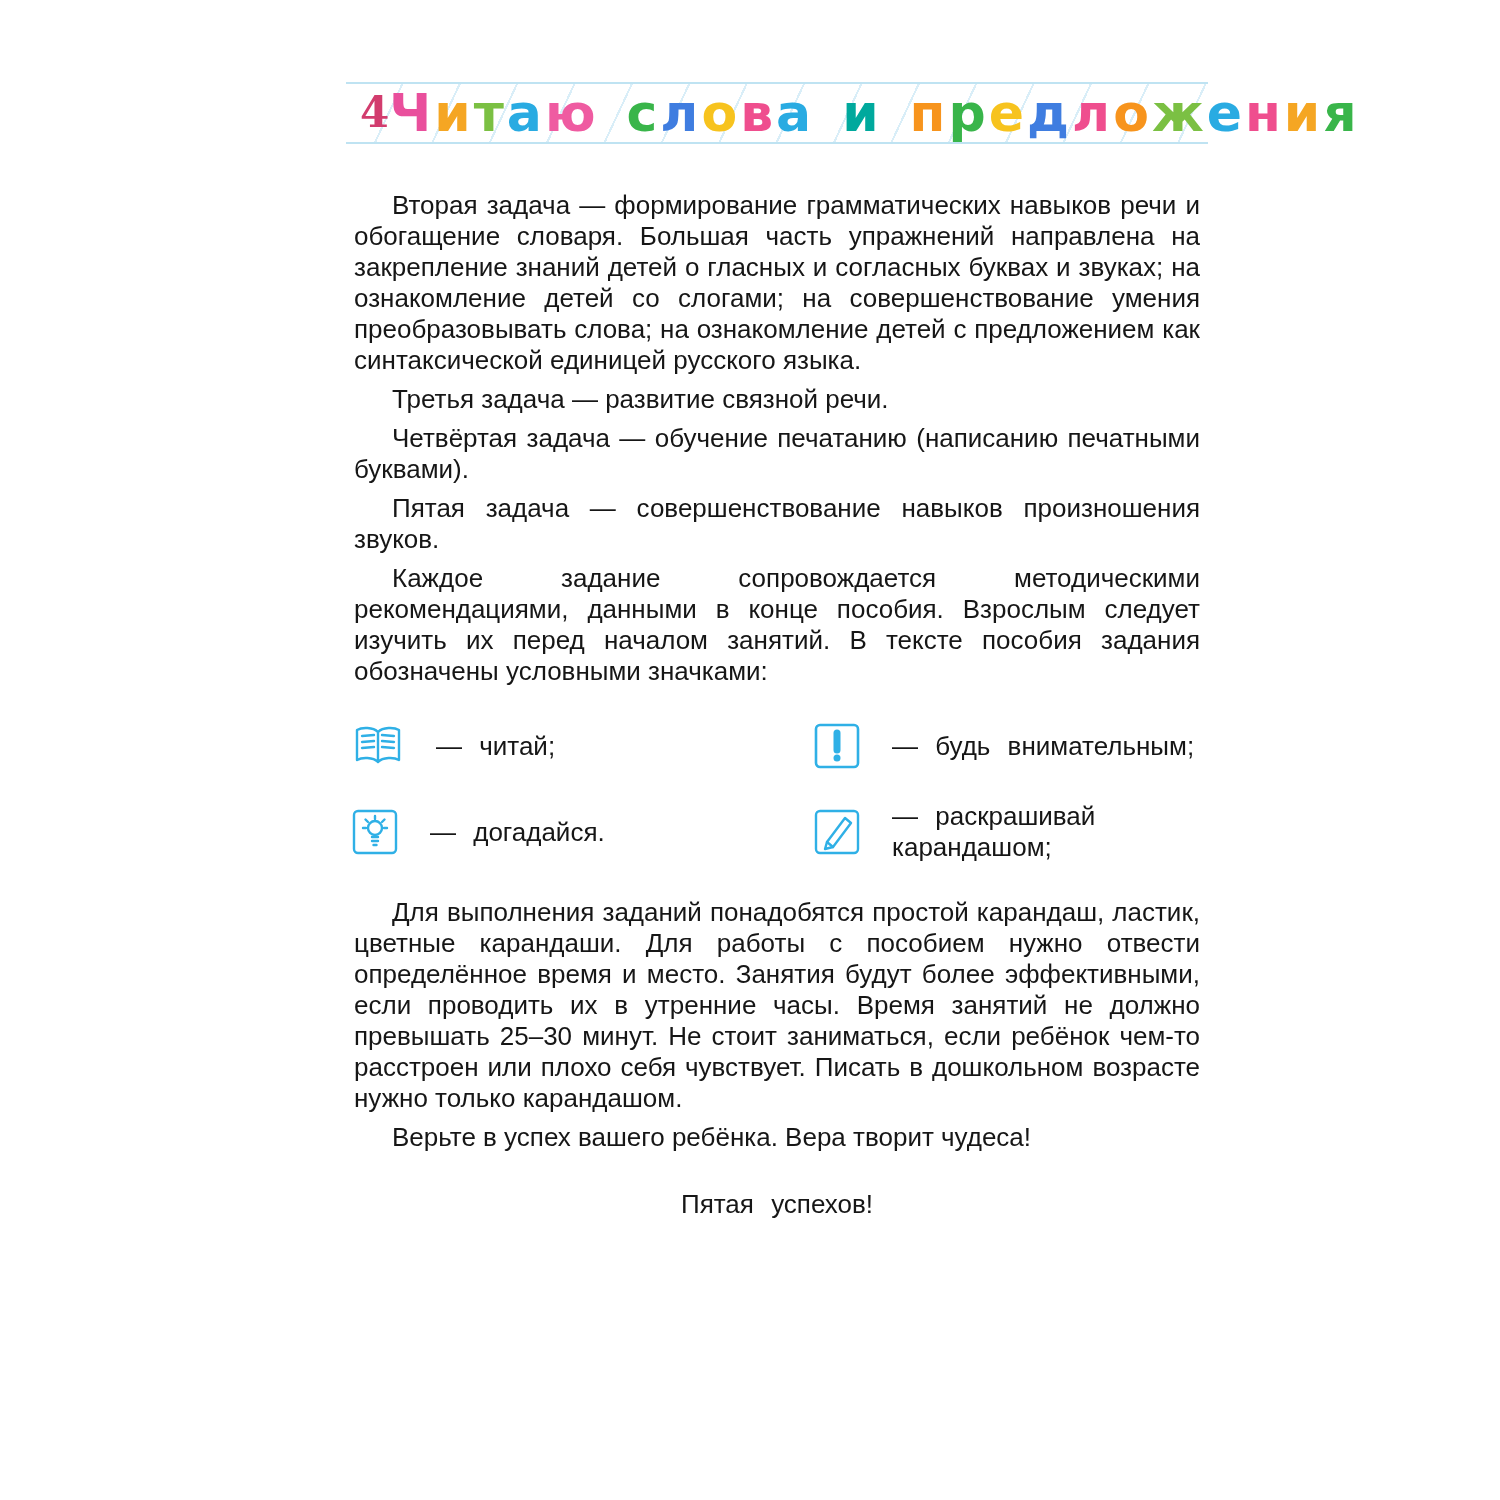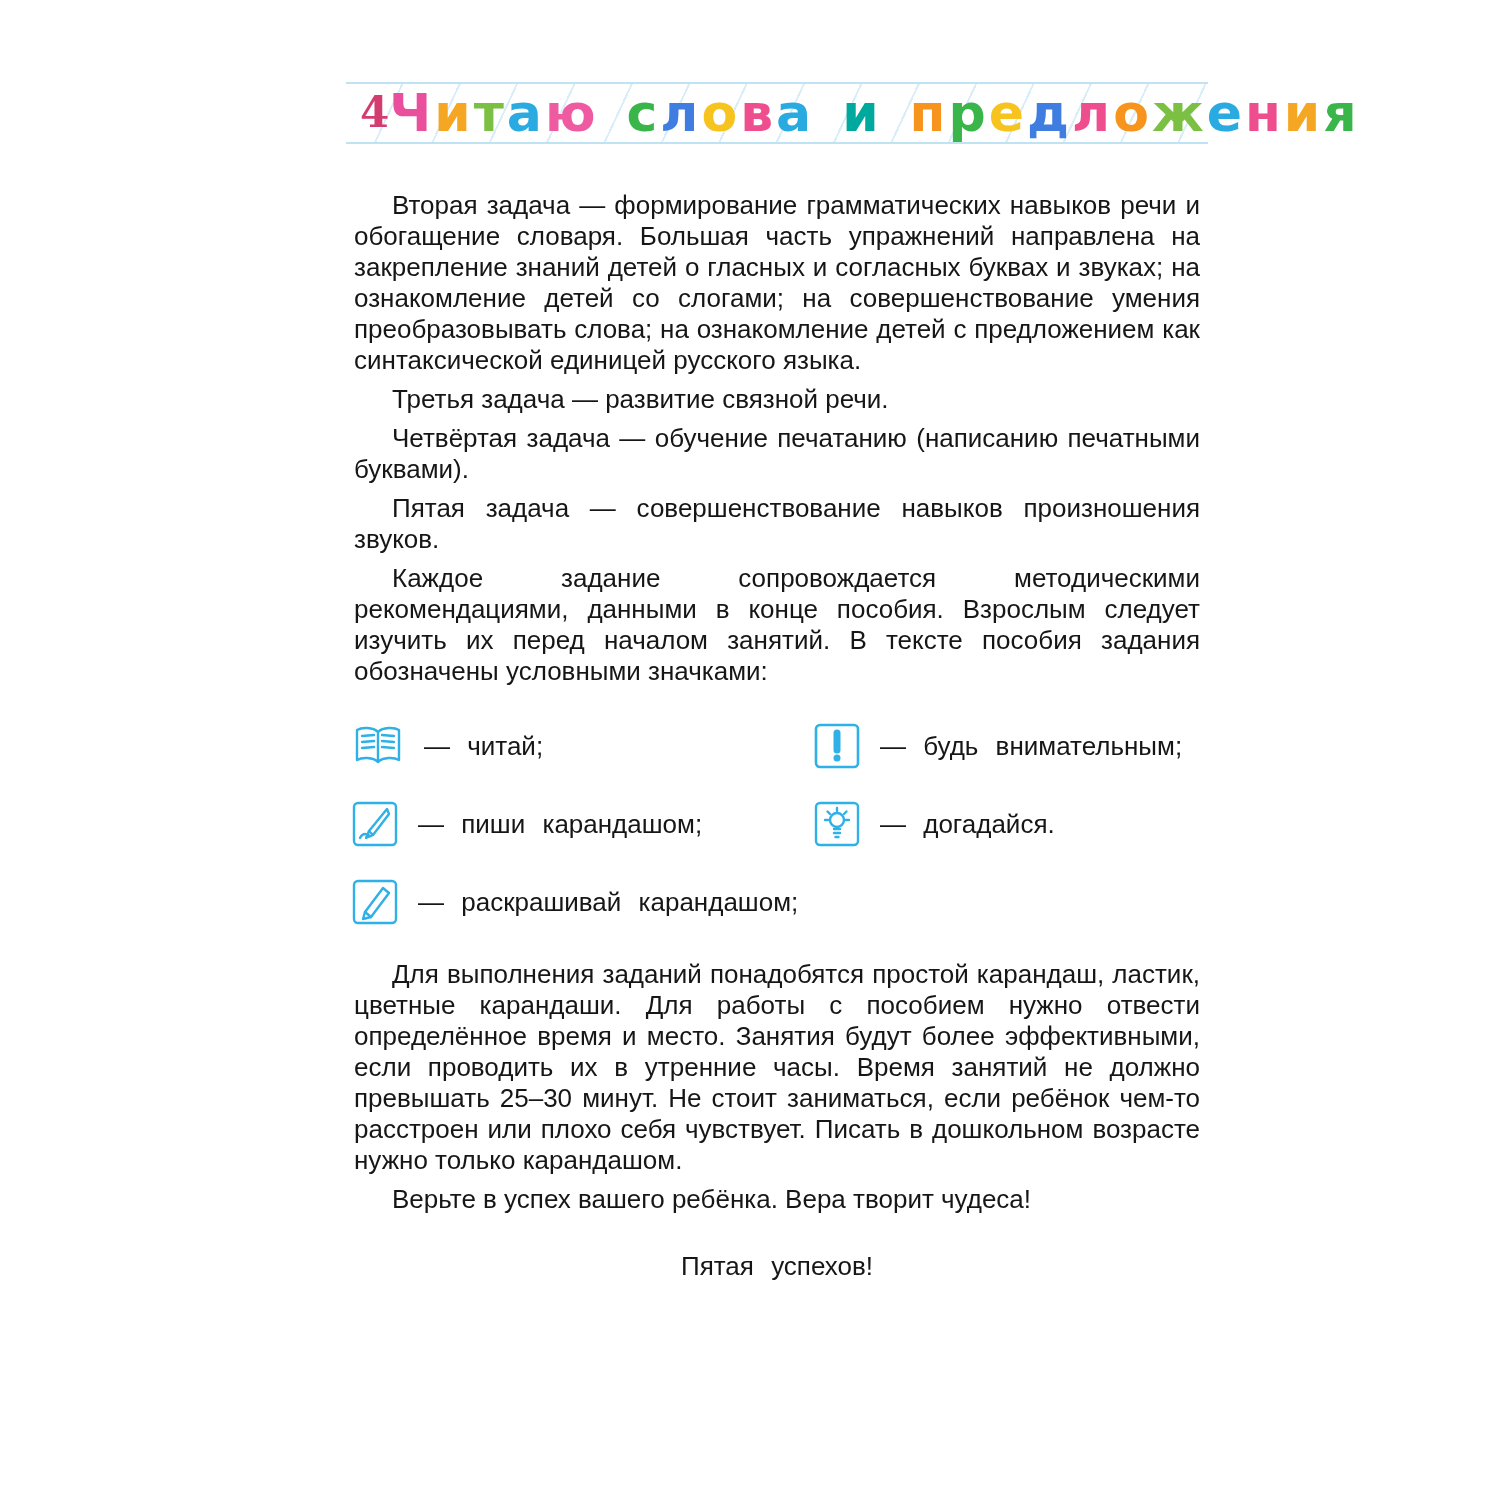--- a/index.html
+++ b/index.html
@@ -76,21 +76,21 @@
   
   .legend {
     display: grid;
     grid-template-columns: 462px 1fr;
     row-gap: 32px;
     margin: 36px 0 34px 6px;
   }
   .legend-item {
     display: flex;
     align-items: center;
-    gap: 20px;
+    gap: 32px;
     font-size: 26px;
   }
   .legend-label { word-spacing: 10px; }
   .icon {
     color: var(--accent);
     flex: 0 0 auto;
     display: inline-flex;
   }
   .icon svg { display: block; }
 </style>
@@ -129,31 +129,20 @@
           <span class="icon">
             <svg width="46" height="46" viewBox="0 0 46 46" fill="none" stroke="currentColor" stroke-width="2.6" stroke-linecap="round" stroke-linejoin="round">
               <rect x="2" y="2" width="42" height="42" rx="4"></rect>
               <line x1="23" y1="10" x2="23" y2="27" stroke-width="7"></line>
               <circle cx="23" cy="35" r="3.5" fill="currentColor" stroke="none"></circle>
             </svg>
           </span>
           <span class="legend-label">— будь внимательным;</span>
         </div>
 
-        <div class="legend-item">
-          <span class="icon">
-            <svg width="46" height="46" viewBox="0 0 46 46" fill="none" stroke="currentColor" stroke-width="2.4" stroke-linecap="round" stroke-linejoin="round">
-              <rect x="2" y="2" width="42" height="42" rx="4"></rect>
-              <path d="M8 37 C11 31, 15 33, 18 35"></path>
-              <path d="M35 8 L17 30 L14 37 L21 34 L37 13 Z"></path>
-              <path d="M17 30 L21 34"></path>
-            </svg>
-          </span>
-          <span class="legend-label">— пиши карандашом;</span>
-        </div>
 
         <div class="legend-item">
           <span class="icon">
             <svg width="46" height="46" viewBox="0 0 46 46" fill="none" stroke="currentColor" stroke-width="2.4" stroke-linecap="round" stroke-linejoin="round">
               <rect x="2" y="2" width="42" height="42" rx="4"></rect>
               <circle cx="23" cy="19" r="7"></circle>
               <path d="M20 28 L26 28 M20 32 L26 32 M21.5 36 L24.5 36"></path>
               <path d="M23 7 L23 10 M11 19 L14 19 M32 19 L35 19 M13.5 10.5 L16 13 M32.5 10.5 L30 13"></path>
             </svg>
           </span>

